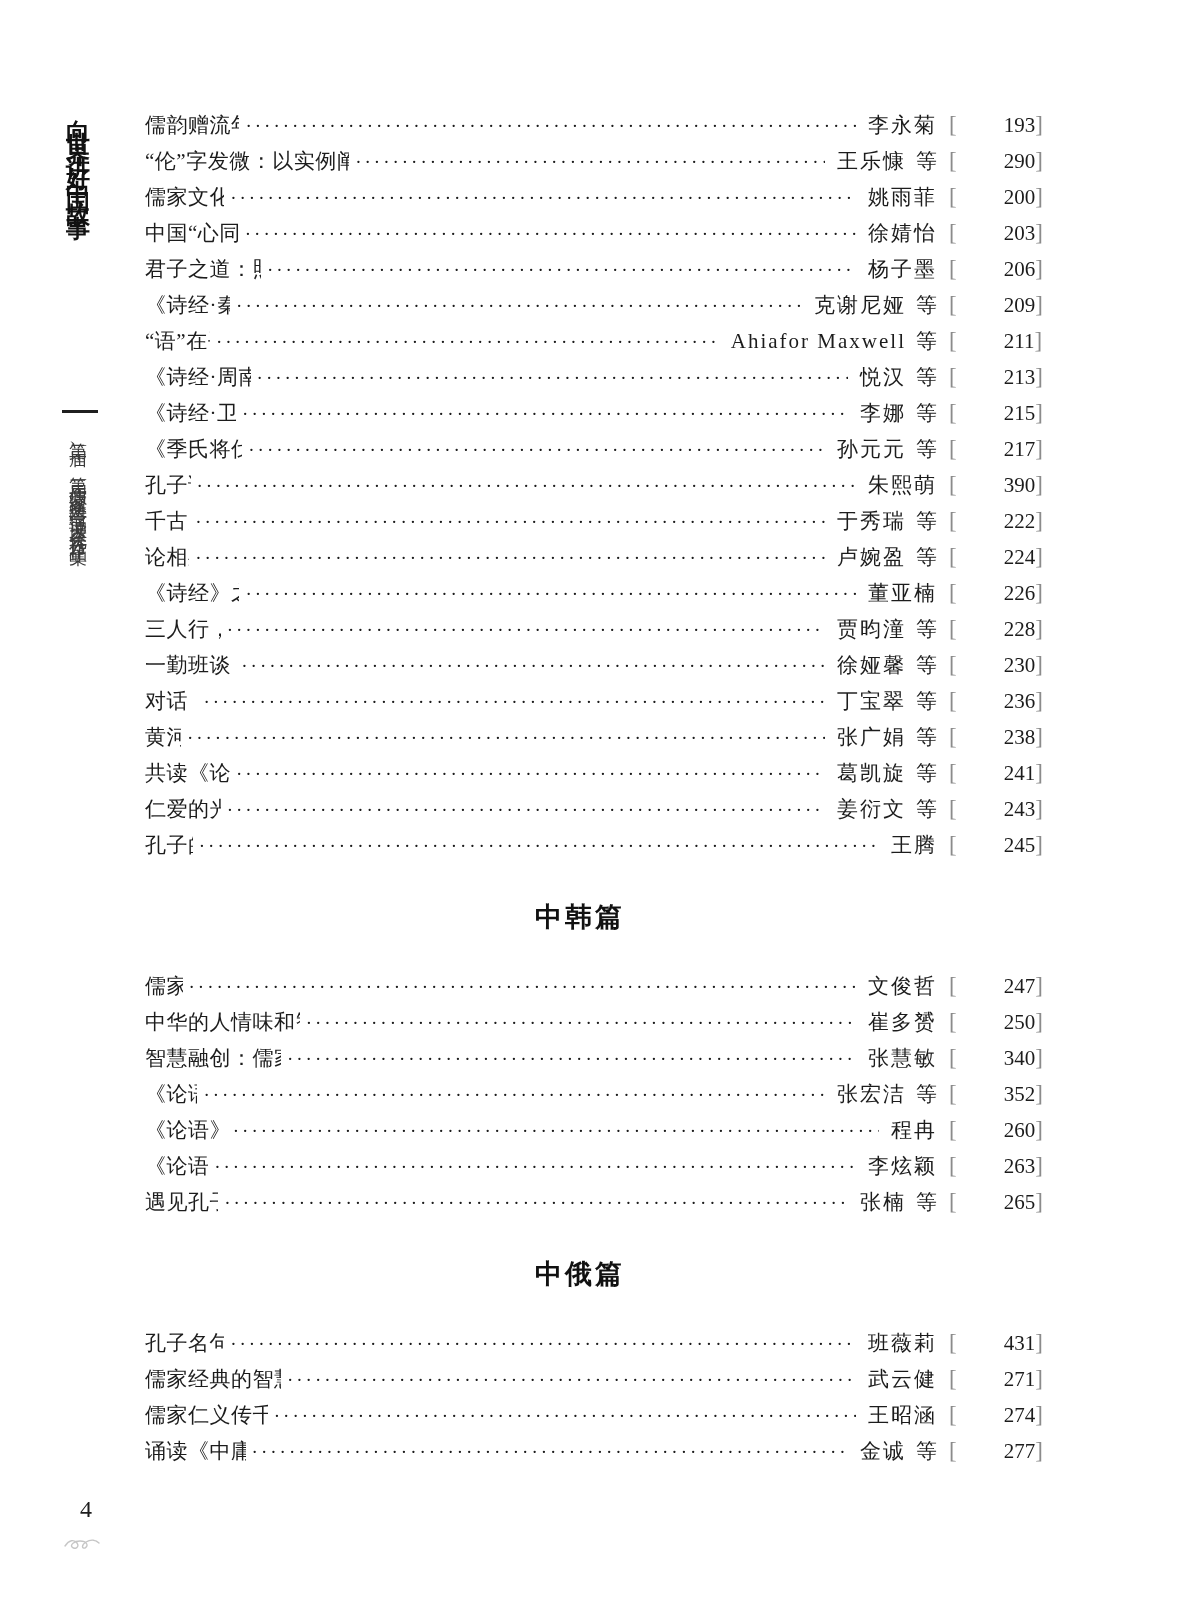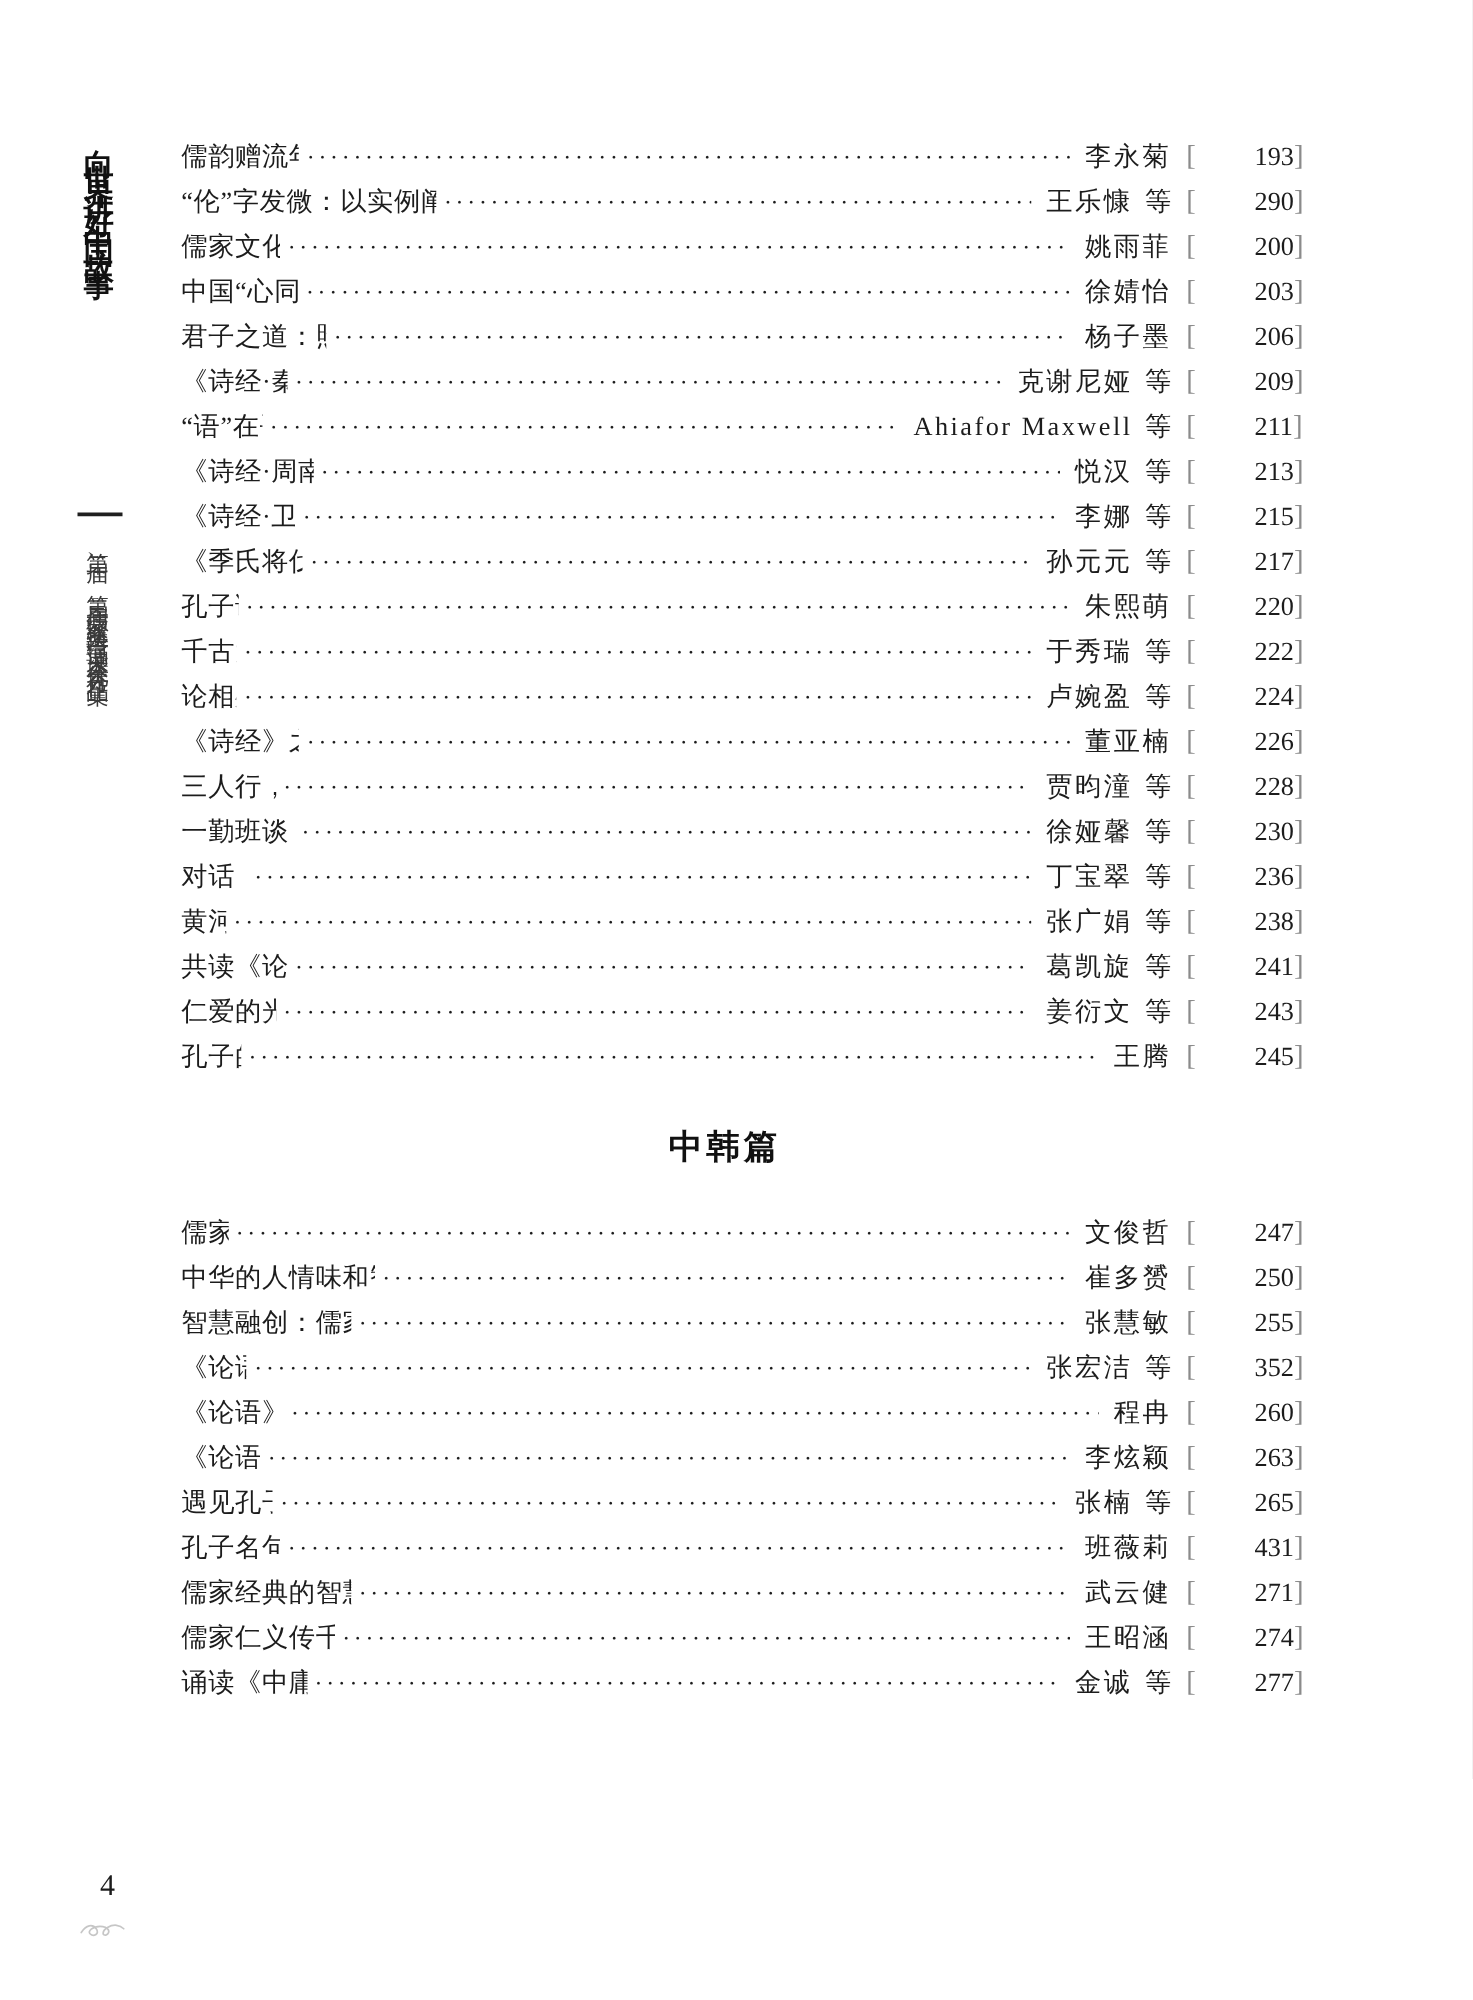--- a/index.html
+++ b/index.html
@@ -229,21 +229,21 @@
     </span>
   </div>
 
   <div class="entry">
     <span class="entry-title">孔子论“仁”</span>
     <span class="leader"></span>
     <span class="entry-author">朱熙萌</span>
 
     <span class="page-group">
       <span class="bracket">[</span>
-      <span class="page-num">220</span>
+      <span class="page-num">390</span>
       <span class="bracket">]</span>
     </span>
   </div>
 
   <div class="entry">
     <span class="entry-title">千古太史公</span>
     <span class="leader"></span>
     <span class="entry-author">于秀瑞</span>
     <span class="entry-etal">等</span>
     <span class="page-group">
@@ -390,21 +390,21 @@
     </span>
   </div>
 
   <div class="entry">
     <span class="entry-title">智慧融创：儒家与人工智能的文明交响</span>
     <span class="leader"></span>
     <span class="entry-author">张慧敏</span>
 
     <span class="page-group">
       <span class="bracket">[</span>
-      <span class="page-num">255</span>
+      <span class="page-num">340</span>
       <span class="bracket">]</span>
     </span>
   </div>
 
   <div class="entry">
     <span class="entry-title">《论语》智慧</span>
     <span class="leader"></span>
     <span class="entry-author">张宏洁</span>
     <span class="entry-etal">等</span>
     <span class="page-group">
@@ -446,20 +446,21 @@
     <span class="page-group">
       <span class="bracket">[</span>
       <span class="page-num">265</span>
       <span class="bracket">]</span>
     </span>
   </div>
 </div>
   </section>
 
   <section>
+    <h2 class="section-heading">中俄篇</h2>
     <div>
   <div class="entry">
     <span class="entry-title">孔子名句与当今世界</span>
     <span class="leader"></span>
     <span class="entry-author">班薇莉</span>
 
     <span class="page-group">
       <span class="bracket">[</span>
       <span class="page-num">431</span>
       <span class="bracket">]</span>

